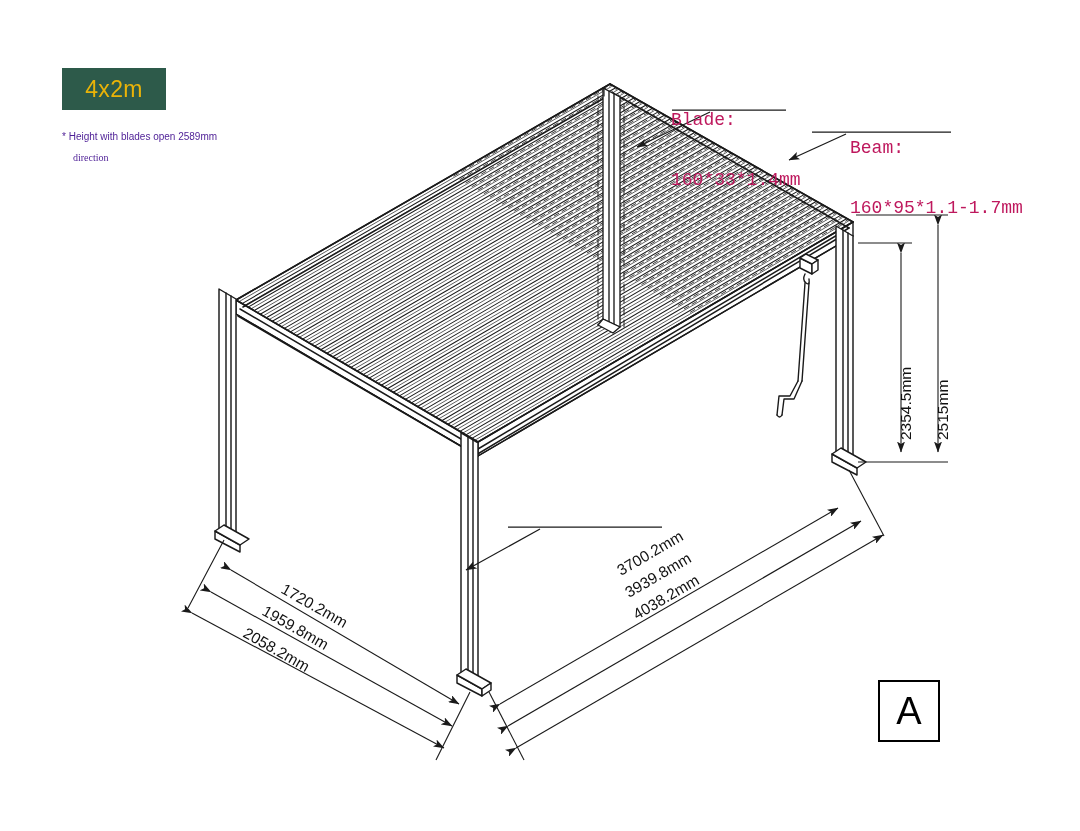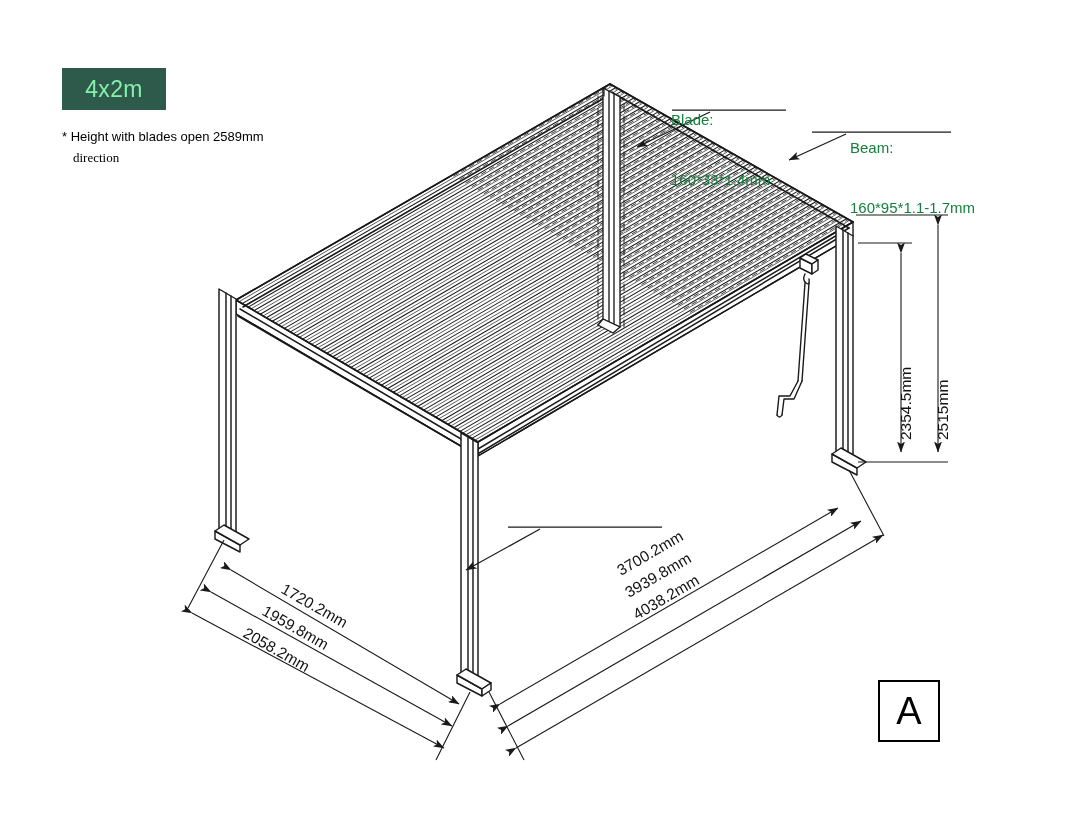--- a/index.html
+++ b/index.html
@@ -3,28 +3,28 @@
 <meta charset="utf-8">
 <style>
   html,body{margin:0;padding:0;background:#ffffff;}
   body{width:1080px;height:831px;position:relative;overflow:hidden;
        font-family:"Liberation Sans",sans-serif;color:#1a1a1a;}
   #stage{position:absolute;inset:0;width:1080px;height:831px;}
   svg.draw{position:absolute;left:0;top:0;width:1080px;height:831px;}
 
   .badge{position:absolute;left:62px;top:68px;width:104px;height:42px;
          background:#2d5a4a;display:flex;align-items:center;justify-content:center;}
-  .badge span{color:#86efac;font-size:23px;font-weight:400;letter-spacing:.3px;}
+  .badge span{color:#eab308;font-size:23px;font-weight:400;letter-spacing:.3px;}
 
   .notes{position:absolute;left:62px;top:126px;width:360px;
-         font-size:13px;line-height:21px;color:#000000;}
+         font-size:10px;line-height:21px;color:#4c1d95;}
   .notes div{white-space:pre;}
   .notes div.indent{padding-left:11px;font-family:Liberation Serif, serif;}
 
-  .lbl{position:absolute;font-size:15px;line-height:20px;color:#15803d;white-space:pre;}
+  .lbl{position:absolute;font-size:18px;line-height:20px;color:#be185d;white-space:pre;font-family:Liberation Mono, monospace;}
   .lbl .l1{display:block;}
   .lbl .l2{display:block;text-align:center;}
 
   #lbl-blade{left:671px;top:70px;}
   #lbl-beam{left:810px;top:98px;margin-left:40px;}
   #lbl-post{left:507px;top:489px;}
 
   .viewbox{position:absolute;left:878px;top:680px;width:58px;height:58px;
            border:2px solid #000;background:#fff;
            display:flex;align-items:center;justify-content:center;}

